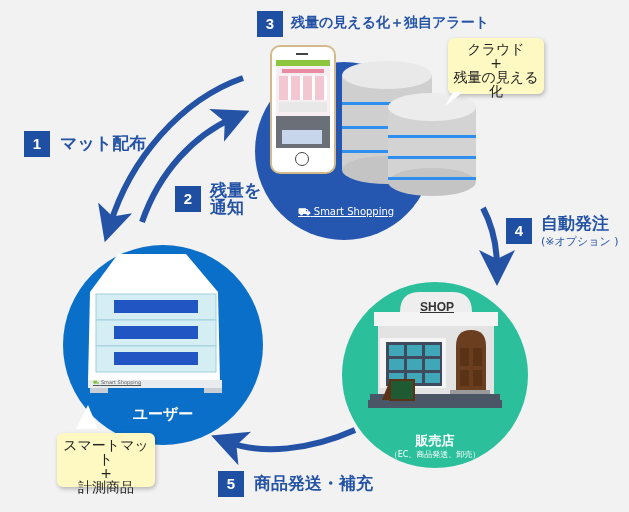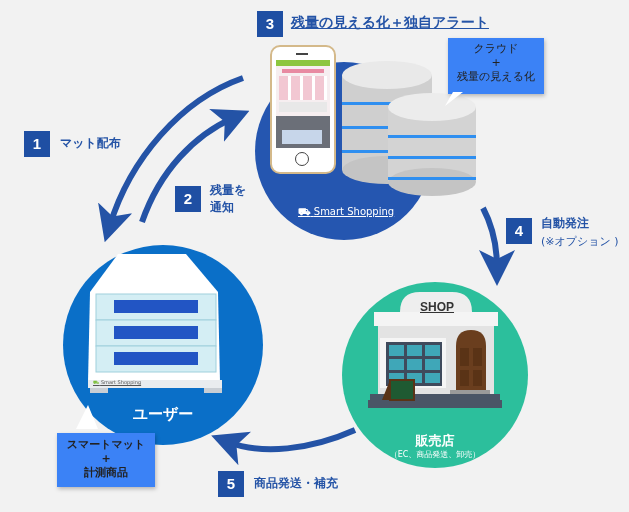--- a/index.html
+++ b/index.html
@@ -1,21 +1,21 @@
 <!DOCTYPE html>
 <html><head>
 <meta charset="utf-8">
 <style>
   html,body{margin:0;padding:0;}
   body{width:629px;height:512px;background:#f2f2f2;position:relative;overflow:hidden;font-family:"DejaVu Sans","Liberation Sans",sans-serif;}
   .abs{position:absolute;text-decoration:underline;}
   .num{position:absolute;width:26px;height:26px;background:#1f4fa3;color:#fff;font-family:"Liberation Sans",sans-serif;font-weight:bold;font-size:15px;line-height:26px;text-align:center;}
-  .step-label{position:absolute;color:#2453a6;font-weight:bold;font-size:12px;line-height:17px;white-space:nowrap;}
+  .step-label{position:absolute;color:#2453a6;font-weight:bold;font-size:17px;line-height:17px;white-space:nowrap;}
   .step-sub{position:absolute;color:#2453a6;font-size:11px;white-space:nowrap;}
-  .callout{position:absolute;background:#3b82f6;box-shadow:1px 2px 4px rgba(0,0,0,0.25);text-align:center;font-size:11px;line-height:14px;color:#222;}
+  .callout{position:absolute;background:#fef9c3;box-shadow:1px 2px 4px rgba(0,0,0,0.25);text-align:center;font-size:14px;line-height:14px;color:#222;border-radius:6px;}
   .circle{position:absolute;border-radius:50%;}
   .circle-label{position:absolute;color:#fff;font-weight:bold;font-size:15px;text-align:center;width:100%;}
   svg{position:absolute;overflow:visible;}
 </style>
 </head>
 <body>
 
 <svg width="629" height="512" style="left:0;top:0;">
   <defs>
     <marker id="ah" markerWidth="6" markerHeight="6" refX="3" refY="3" orient="auto" markerUnits="strokeWidth">
@@ -26,21 +26,21 @@
   <path d="M243,78 C180,100 130,160 110,225" fill="none" stroke="#2453a6" stroke-width="6" marker-end="url(#ah)"></path>
 
   <path d="M142,222 C160,170 195,135 233,118" fill="none" stroke="#2453a6" stroke-width="6" marker-end="url(#ah)"></path>
 
   <path d="M483,208 C492,225 497,245 497,268" fill="none" stroke="#2453a6" stroke-width="6" marker-end="url(#ah)"></path>
 
   <path d="M355,430 C310,450 262,455 228,442" fill="none" stroke="#2453a6" stroke-width="6" marker-end="url(#ah)"></path>
 </svg>
 
 <div class="num" style="left:257px;top:11px;">3</div>
-<div class="step-label" style="left:291px;top:14px;font-size:14px;text-decoration:underline;">残量の見える化＋独自アラート</div>
+<div class="step-label" style="left:291px;top:14px;font-size:14px;">残量の見える化＋独自アラート</div>
 
 <div class="circle" style="left:255px;top:62px;width:178px;height:178px;background:#2556b0;"></div>
 
 <div class="abs" style="left:270px;top:45px;width:62px;height:125px;background:#fff;border:2px solid #d4b98a;border-radius:10px;">
   <div class="abs" style="left:24px;top:6px;width:12px;height:2px;background:#444;"></div>
   <div class="abs" style="left:4px;top:13px;width:54px;height:88px;background:#f6eef0;">
     <div class="abs" style="left:0;top:0;width:54px;height:6px;background:#8cc63f;"></div>
     <div class="abs" style="left:6px;top:9px;width:42px;height:4px;background:#e88aa2;"></div>
     <div class="abs" style="left:3px;top:16px;width:48px;height:24px;background:repeating-linear-gradient(90deg,#f2c7d2 0 9px,#fff 9px 12px);"></div>
     <div class="abs" style="left:3px;top:42px;width:48px;height:10px;background:#e8e8e8;"></div>
@@ -117,21 +117,21 @@
   </g>
 </svg>
 <div class="abs" style="left:93px;top:379px;font-size:5px;color:#555;white-space:nowrap;">
   <span style="color:#7cbf3a;">⛟</span>
   <span>Smart Shopping</span>
 </div>
 
 <svg width="30" height="20" style="left:70px;top:405px;">
   <path d="M18,0 L6,24 L28,24 Z" fill="#fff"></path>
 </svg>
-<div class="callout" style="left:57px;top:433px;width:98px;height:54px;padding-top:5px;box-sizing:border-box;font-weight:bold;">
+<div class="callout" style="left:57px;top:433px;width:98px;height:54px;padding-top:5px;box-sizing:border-box;">
   <div>スマートマット</div>
   <div>+</div>
   <div>計測商品</div>
 </div>
 
 <div class="circle" style="left:342px;top:282px;width:186px;height:186px;background:#2cbf9c;">
   <div class="circle-label" style="top:150px;font-size:13px;">販売店</div>
   <div class="circle-label" style="top:167px;font-size:8px;font-weight:normal;">（EC、商品発送、卸売）</div>
 </div>
 

